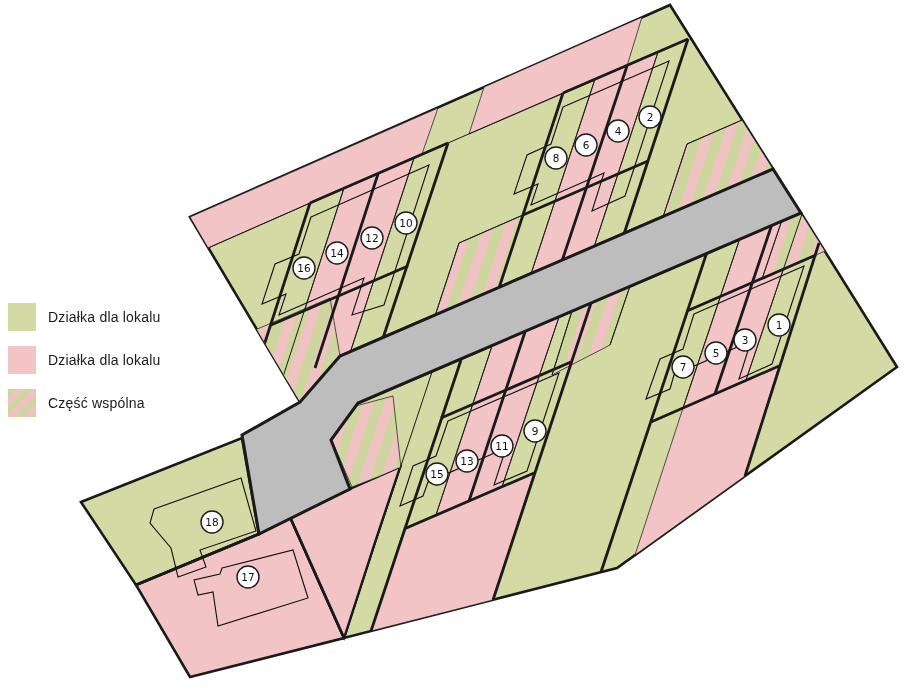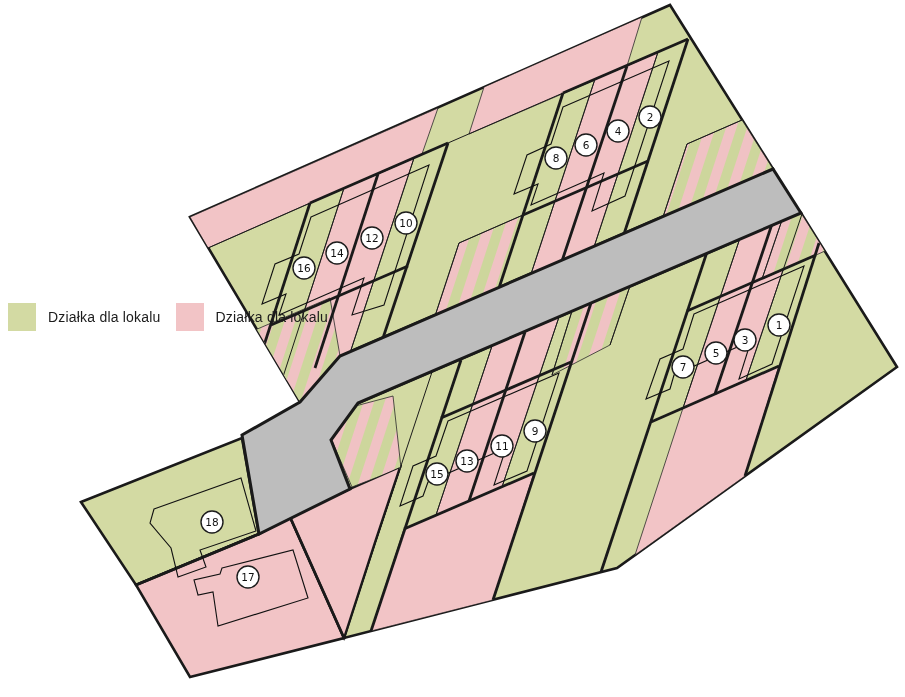--- a/index.html
+++ b/index.html
@@ -1,19 +1,19 @@
 <!DOCTYPE html>
 <html><head>
 <meta charset="utf-8">
 <style>
   html,body{margin:0;padding:0;background:#ffffff;}
   .stage{position:relative;width:905px;height:697px;background:#ffffff;overflow:hidden;
          font-family:"Liberation Sans", sans-serif;}
   .map-svg{position:absolute;left:0;top:0;}
-  .legend{position:absolute;left:8px;top:303px;display:flex;flex-direction:row;gap:15px;text-align:center;}
+  .legend{position:absolute;left:8px;top:303px;display:flex;flex-direction:column;gap:15px;text-align:center;}
   .legend-item{display:flex;align-items:center;gap:12px;}
   .swatch{width:28px;height:28px;flex:0 0 28px;}
   .legend-label{font-size:14px;color:#1c1c1c;letter-spacing:.2px;}
 </style>
 </head>
 <body>
 
 <div class="stage">
 
   <svg class="map-svg" id="map" width="905" height="697" viewBox="0 0 905 697">
@@ -199,14 +199,20 @@
           <rect id="sw-green" width="28" height="28" fill="#d3daa3"></rect>
         </svg>
       <span class="legend-label">Działka dla lokalu</span>
     </div>
     <div class="legend-item">
       <svg class="swatch" width="28" height="28">
           <rect id="sw-pink" width="28" height="28" fill="#f2c4c6"></rect>
         </svg>
       <span class="legend-label">Działka dla lokalu</span>
     </div>
+    <div class="legend-item">
+      <svg class="swatch" width="28" height="28">
+          <rect id="sw-striped" width="28" height="28" fill="url(#hatchLegend)"></rect>
+        </svg>
+      <span class="legend-label">Część wspólna</span>
+    </div>
   </div>
 </div>
 
 </body></html>

